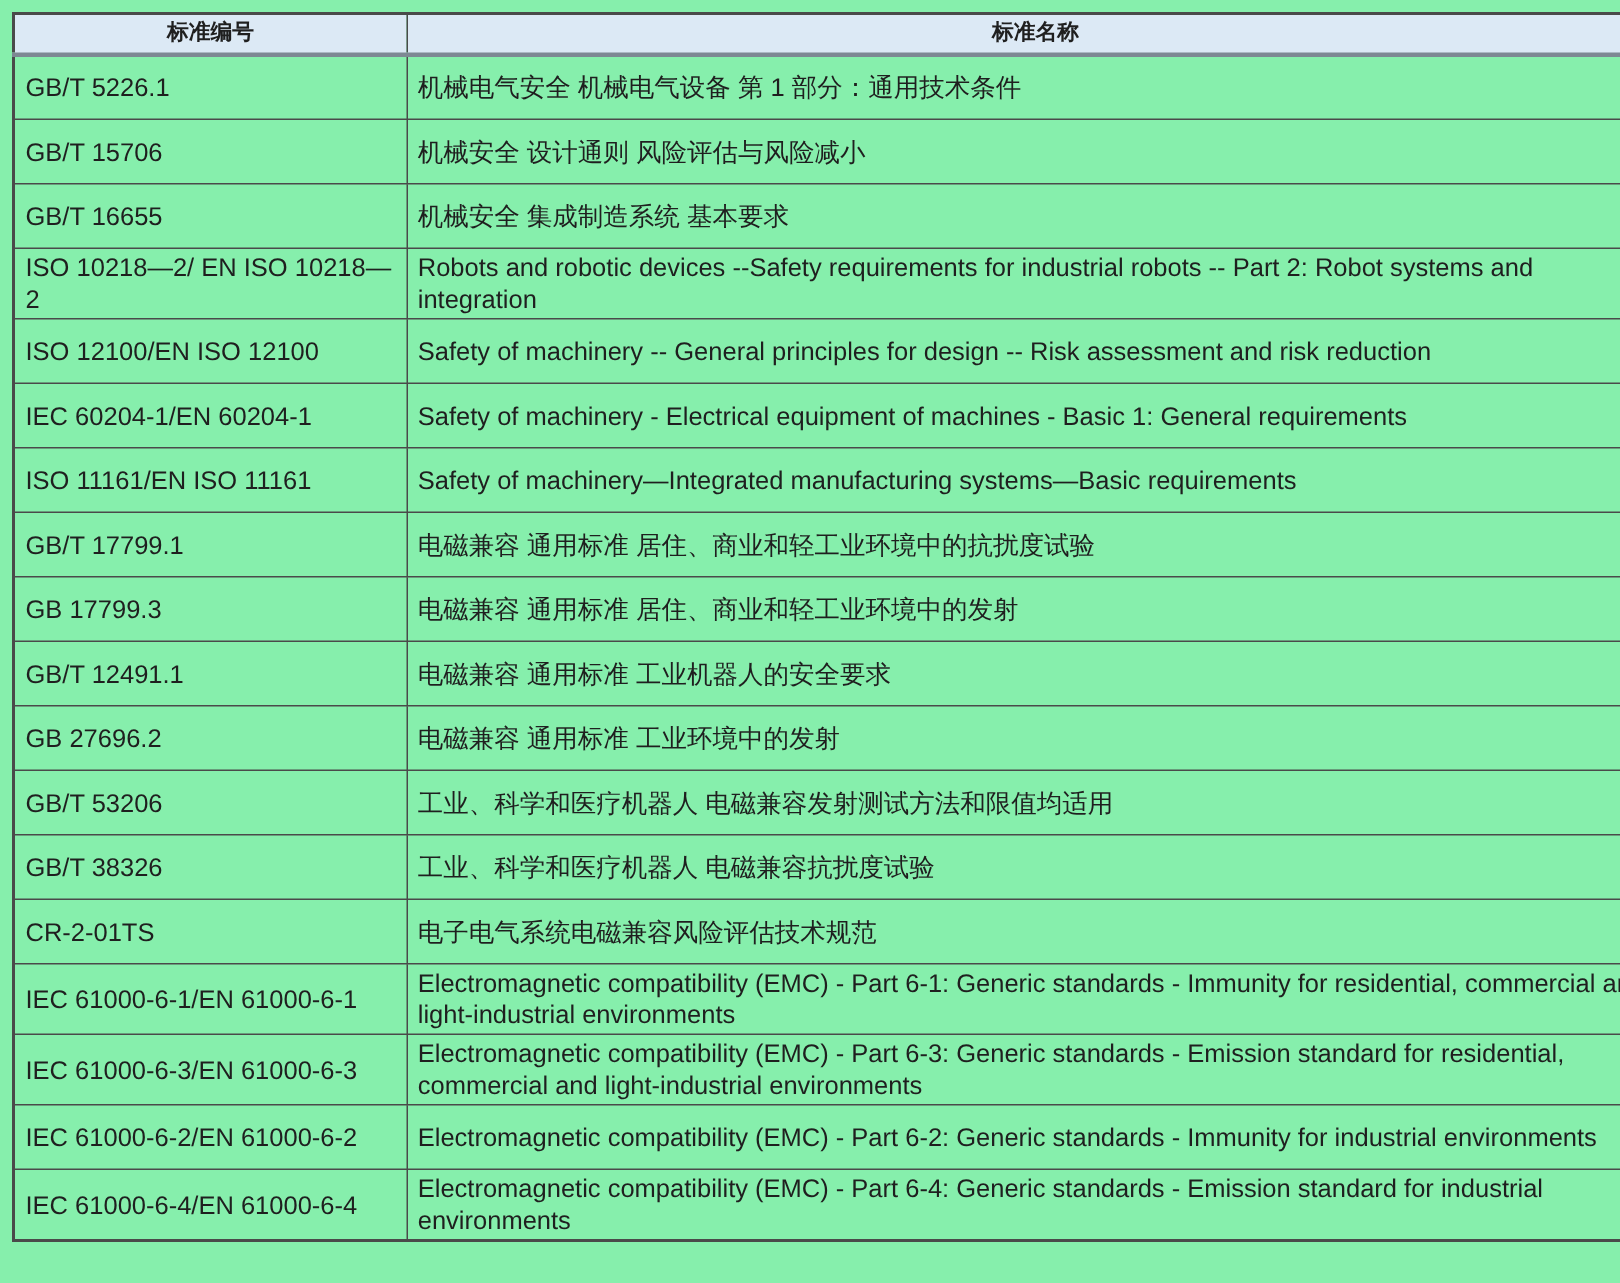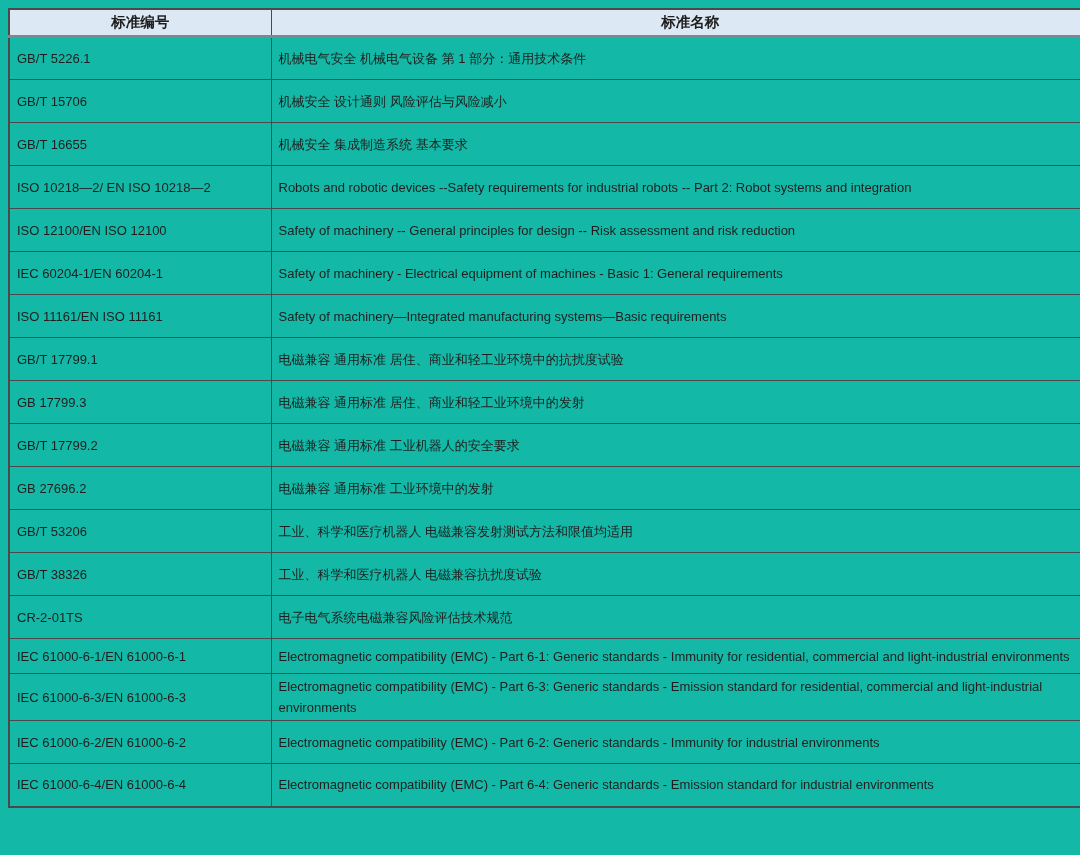--- a/index.html
+++ b/index.html
@@ -13,33 +13,33 @@
     margin: 0;
     padding: 0;
     background: #ffffff;
     font-family: "Liberation Sans", "DejaVu Sans", sans-serif;
     color: var(--text);
   }
   .page {
     width: 1080px;
     height: 855px;
     overflow: hidden;
-    background: #14b8a6;
+    background: #86efac;
     padding: 8px 8px 0 8px;
   }
   table.std-table {
     border-collapse: collapse;
     table-layout: fixed;
     width: 1064px;
     border: 2px solid var(--border);
   }
   .std-table th, .std-table td {
     border: 1px solid var(--border);
     vertical-align: middle;
-    font-size: 13px;
+    font-size: 17px;
     line-height: 21px;
     overflow: hidden;
   }
   .std-table thead tr { height: 27px; }
   .std-table thead th {
     background: var(--header-bg);
     font-weight: bold;
     text-align: center;
     padding: 2px 6px;
     border-bottom: 3px solid var(--header-border);
@@ -110,21 +110,21 @@
     <td class="cell-code">GB/T 17799.1</td>
     <td class="cell-name">电磁兼容 通用标准 居住、商业和轻工业环境中的抗扰度试验</td>
   </tr>
 
   <tr class="std-row">
     <td class="cell-code">GB 17799.3</td>
     <td class="cell-name">电磁兼容 通用标准 居住、商业和轻工业环境中的发射</td>
   </tr>
 
   <tr class="std-row">
-    <td class="cell-code">GB/T 17799.2</td>
+    <td class="cell-code">GB/T 12491.1</td>
     <td class="cell-name">电磁兼容 通用标准 工业机器人的安全要求</td>
   </tr>
 
   <tr class="std-row">
     <td class="cell-code">GB 27696.2</td>
     <td class="cell-name">电磁兼容 通用标准 工业环境中的发射</td>
   </tr>
 
   <tr class="std-row">
     <td class="cell-code">GB/T 53206</td>

